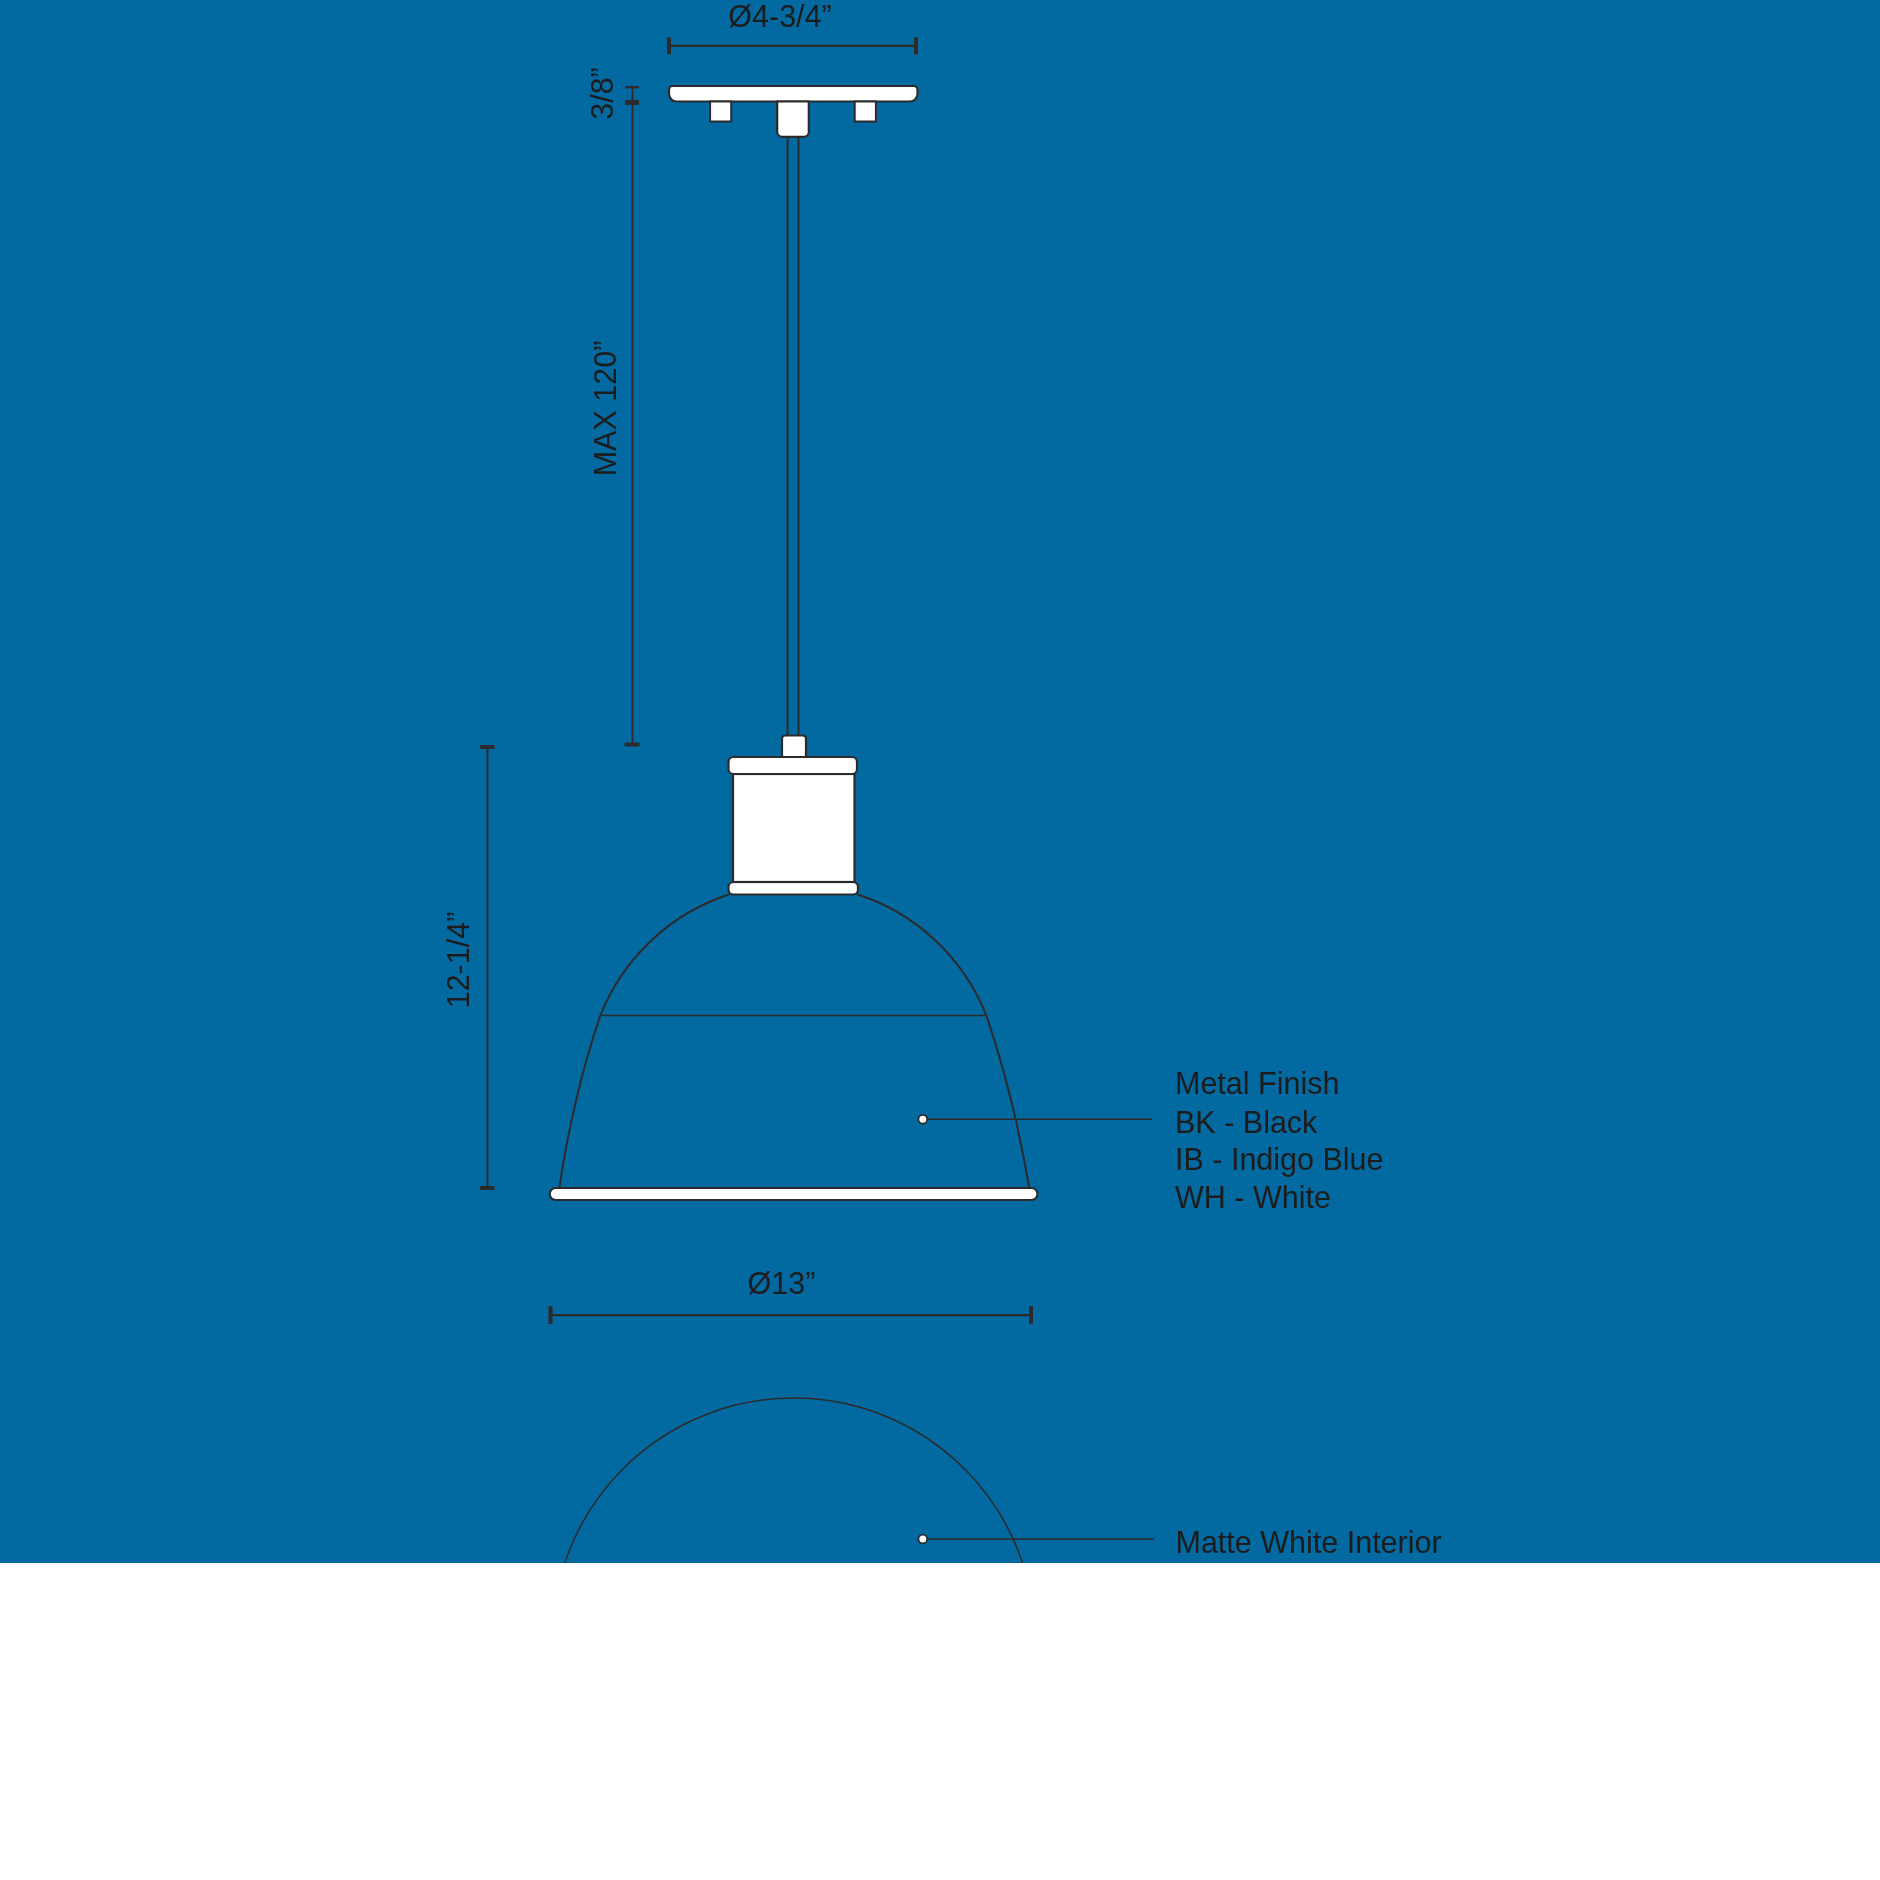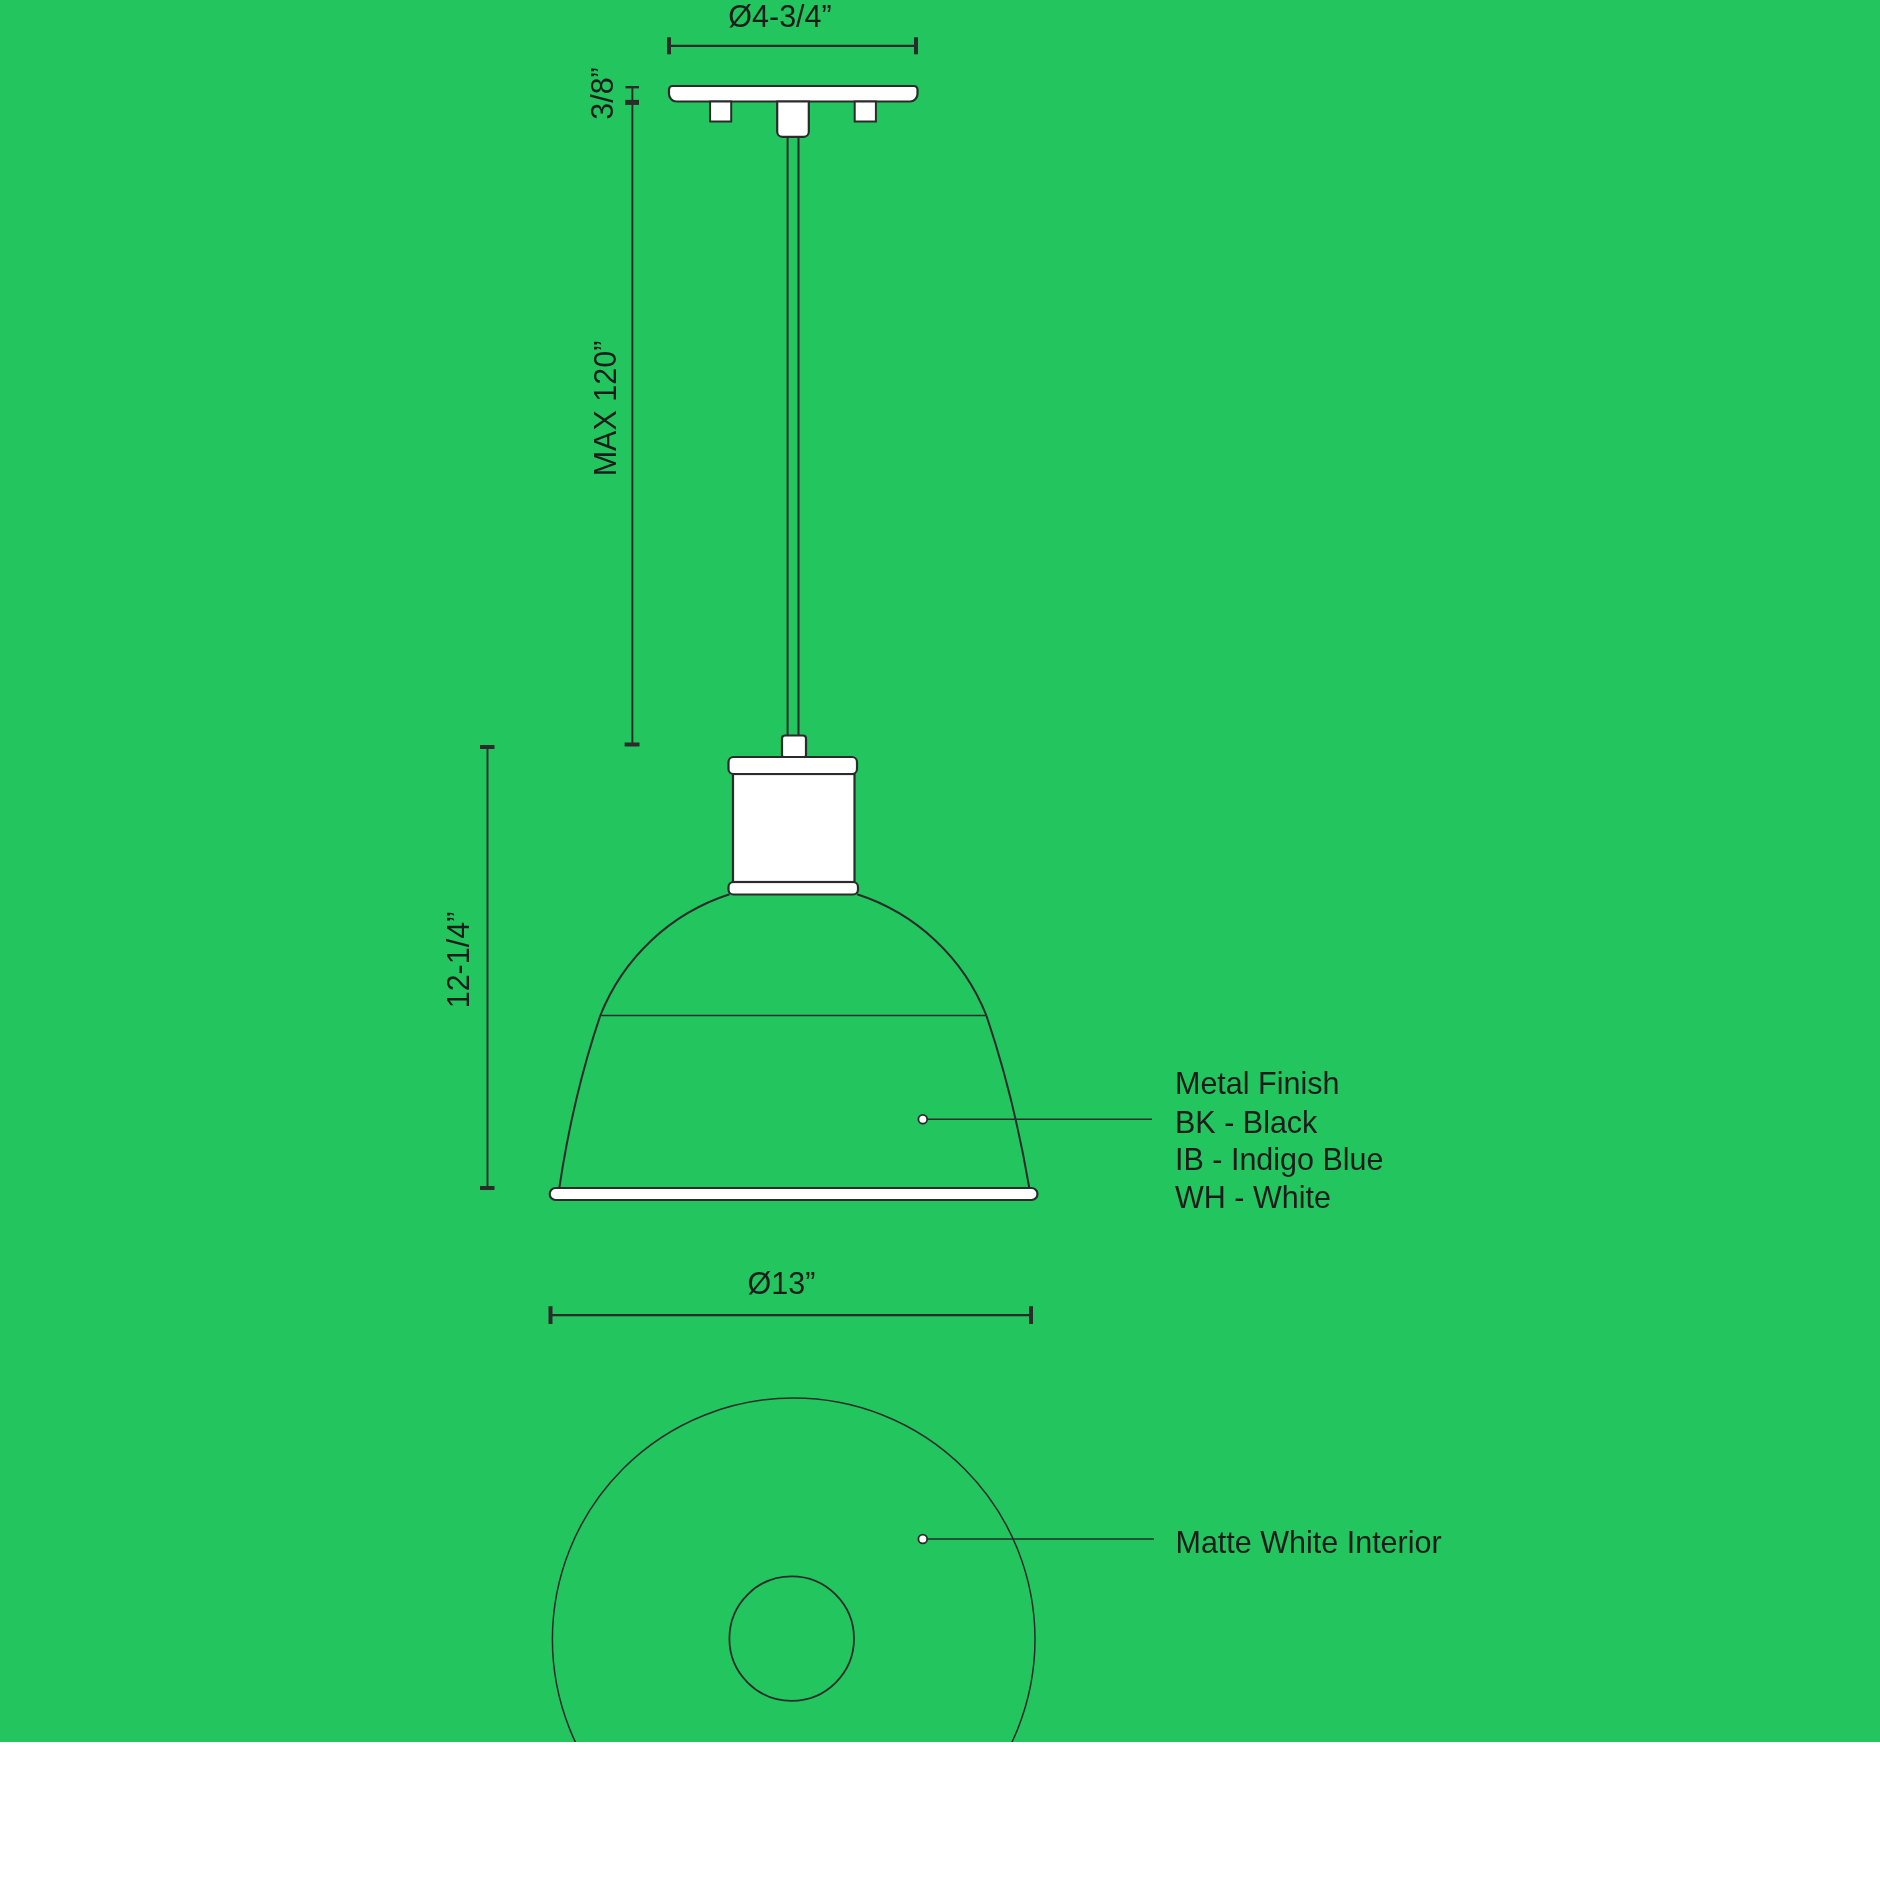--- a/index.html
+++ b/index.html
@@ -1,16 +1,16 @@
 <!DOCTYPE html>
 <html><head>
 <meta charset="utf-8">
 <style>
   html,body{margin:0;padding:0;background:#fff;}
-  .page{width:1880px;height:1742px;position:relative;background:#22c55e;overflow:hidden;}
+  .page{width:1880px;height:1563px;position:relative;background:#0369a1;overflow:hidden;}
   text{font-family:"Liberation Sans",sans-serif;fill:#1c1c1c;}
 </style>
 </head>
 <body>
 <div class="page">
 <svg width="1880" height="1880" viewBox="0 0 1880 1880" xmlns="http://www.w3.org/2000/svg" fill="none">
 
   <text x="780" y="27" font-size="30.5" text-anchor="middle">Ø4-3/4”</text>
 
   <g stroke="#2b2b2b">

